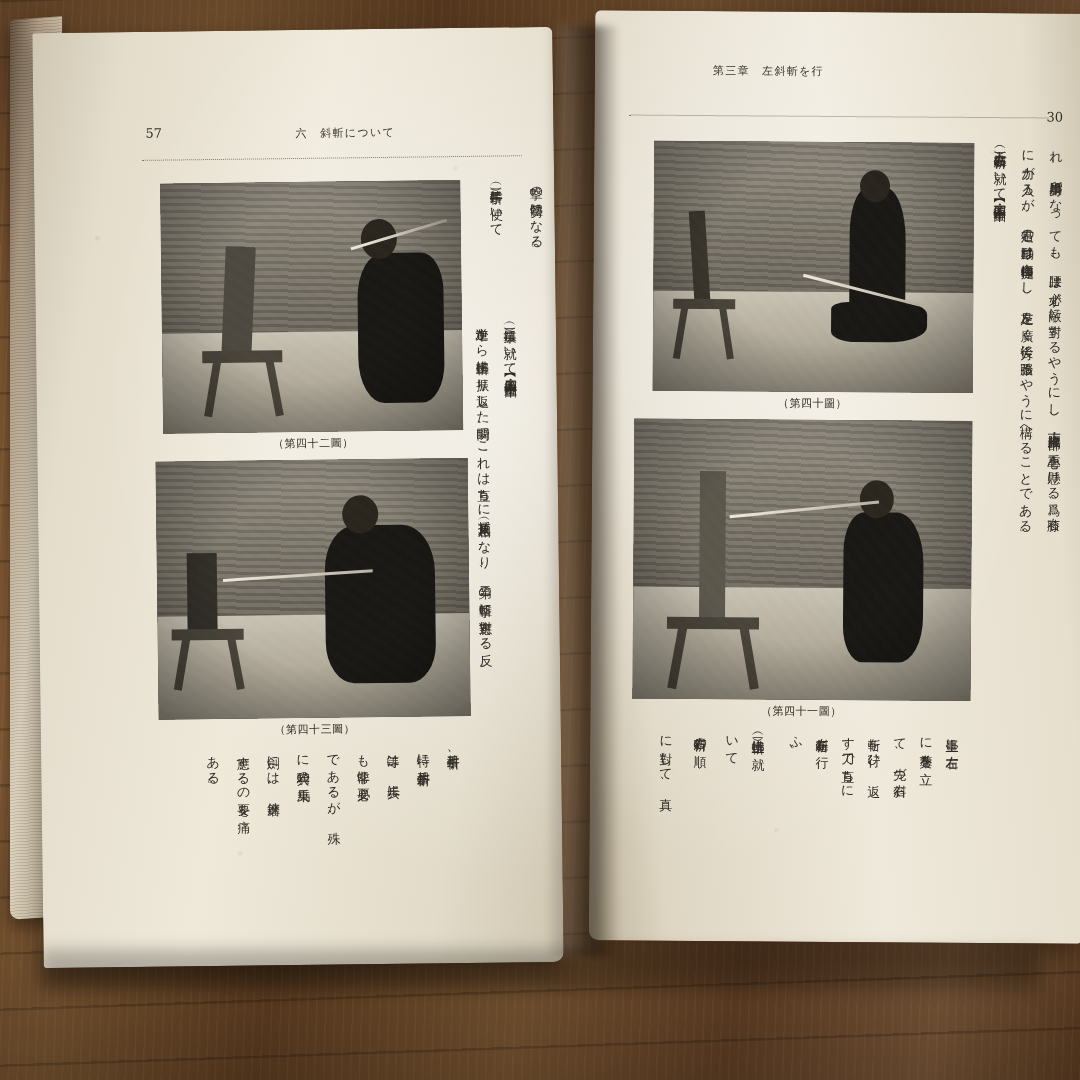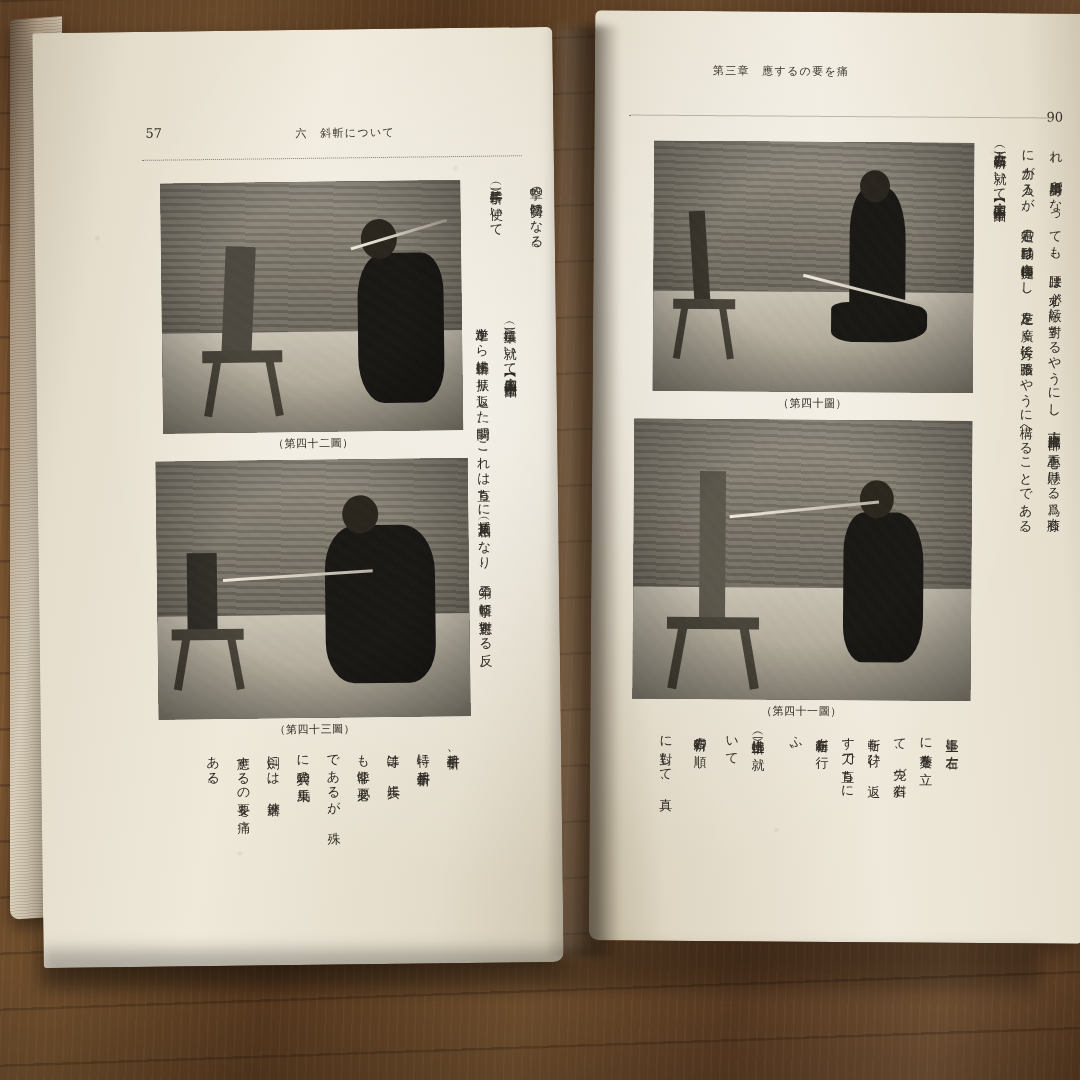--- a/index.html
+++ b/index.html
@@ -167,23 +167,23 @@
 
   <div class="book">
 
     <div class="block-edge"></div>
 
     <div class="page page-right">
       <div class="paper-noise"></div>
 
       <div class="head-rule" style="left:34px;top:104px;width:420px;"></div>
 
-      <div class="running-head vtext" style="left:118px;top:52px;height:0;writing-mode:horizontal-tb;">第三章　應するの要を痛</div>
-
-      <div class="folio" style="left:452px;top:96px;">90</div>
+      <div class="running-head vtext" style="left:118px;top:52px;height:0;writing-mode:horizontal-tb;">第三章　左斜斬を行</div>
+
+      <div class="folio" style="left:452px;top:96px;">30</div>
 
       <div class="vtext" style="position:absolute;left:452px;top:128px;height:700px;font-size:13px;">れ、所謂半身になっても、腰は必ず敵に對するやうにし、下腹部・腰部に重心を懸ける爲、右膝</div>
       <div class="vtext" style="position:absolute;left:424px;top:128px;height:700px;font-size:13px;">に力が入るが、右足の移動は自由輕捷にし、左足を廣く後方に踏張るやうに構へることである。</div>
       <div class="vtext" style="position:absolute;left:396px;top:128px;height:300px;font-size:13px;">（五）左右斜斬に就いて【第四十・四十一圖】</div>
 
       <div class="plate" style="left:60px;top:130px;width:320px;height:250px;">
         <div class="sky"></div>
         <div class="ground"></div>
         <div class="target" style="left:38px;top:70px;width:16px;height:90px;transform:rotate(-4deg);"></div>
         <div class="stand" style="left:20px;top:158px;width:62px;height:10px;"></div>

